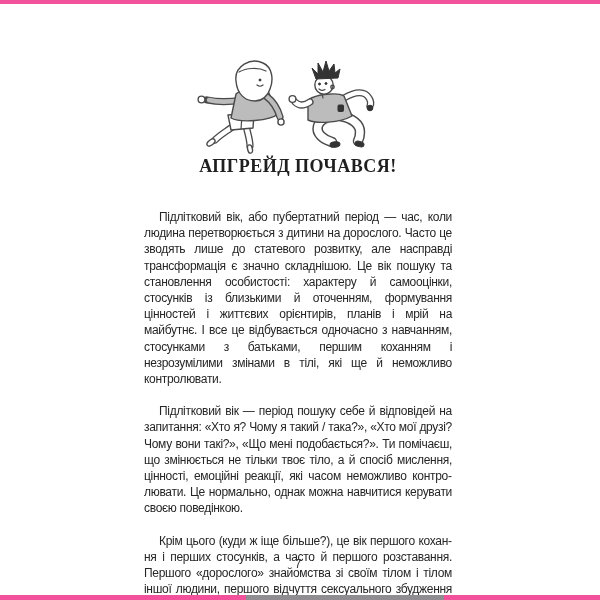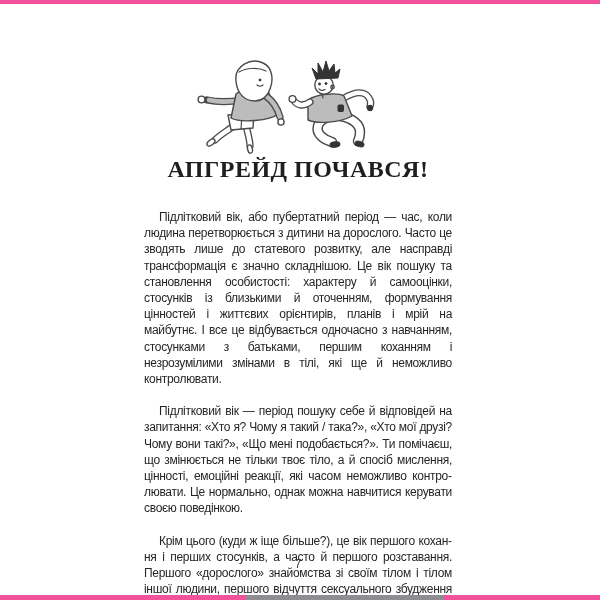--- a/index.html
+++ b/index.html
@@ -23,21 +23,21 @@
   .td{fill:none;stroke:#4a4a4a;stroke-width:7.2;stroke-linecap:round;}
   .td-fat{fill:none;stroke:#4a4a4a;stroke-width:10.5;stroke-linecap:round;}
   .tw{fill:none;stroke:#ffffff;stroke-width:4.6;stroke-linecap:round;}
   .tw-fat{fill:none;stroke:#ffffff;stroke-width:7.6;stroke-linecap:round;}
   .tg{fill:none;stroke:#bcbcbc;stroke-width:4.6;stroke-linecap:round;}
   .face-line{fill:none;stroke:#4a4a4a;stroke-width:1.2;stroke-linecap:round;}
 
   
   .title{
     position:absolute;top:156px;left:128px;width:340px;text-align:center;
-    font-family:"Liberation Serif",serif;font-weight:700;font-size:24px;
+    font-family:"Liberation Serif",serif;font-weight:700;font-size:18px;
     letter-spacing:0.5px;color:#1f1f1f;white-space:nowrap;
   }
 
   
   .body-text{
     position:absolute;top:193px;left:128px;width:340px;
     font-size:12px;line-height:16.2px;letter-spacing:-0.3px;
     text-align:justify;color:#262626;
   }
   .body-text p{margin:16px;text-indent:15px;hyphens:manual;-webkit-hyphens:manual;}

